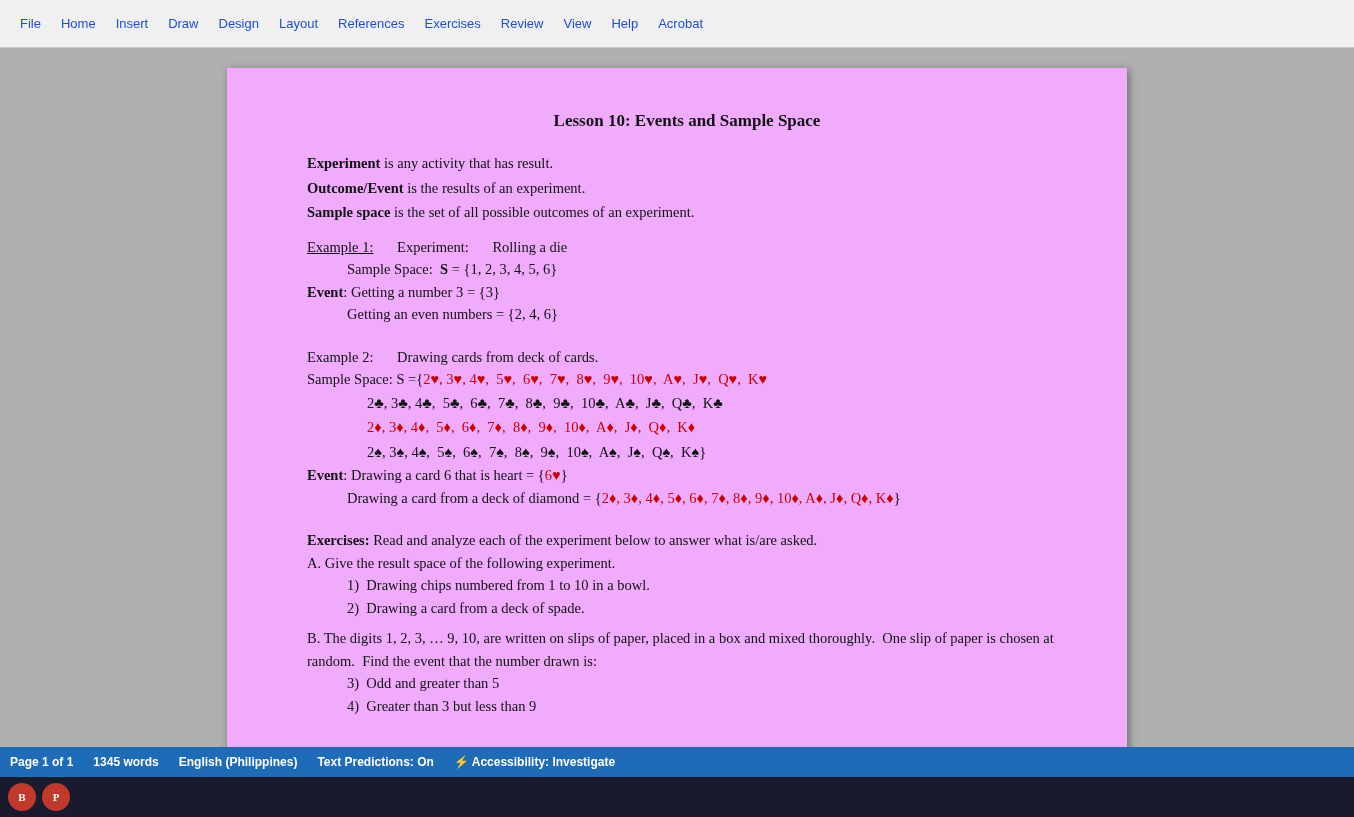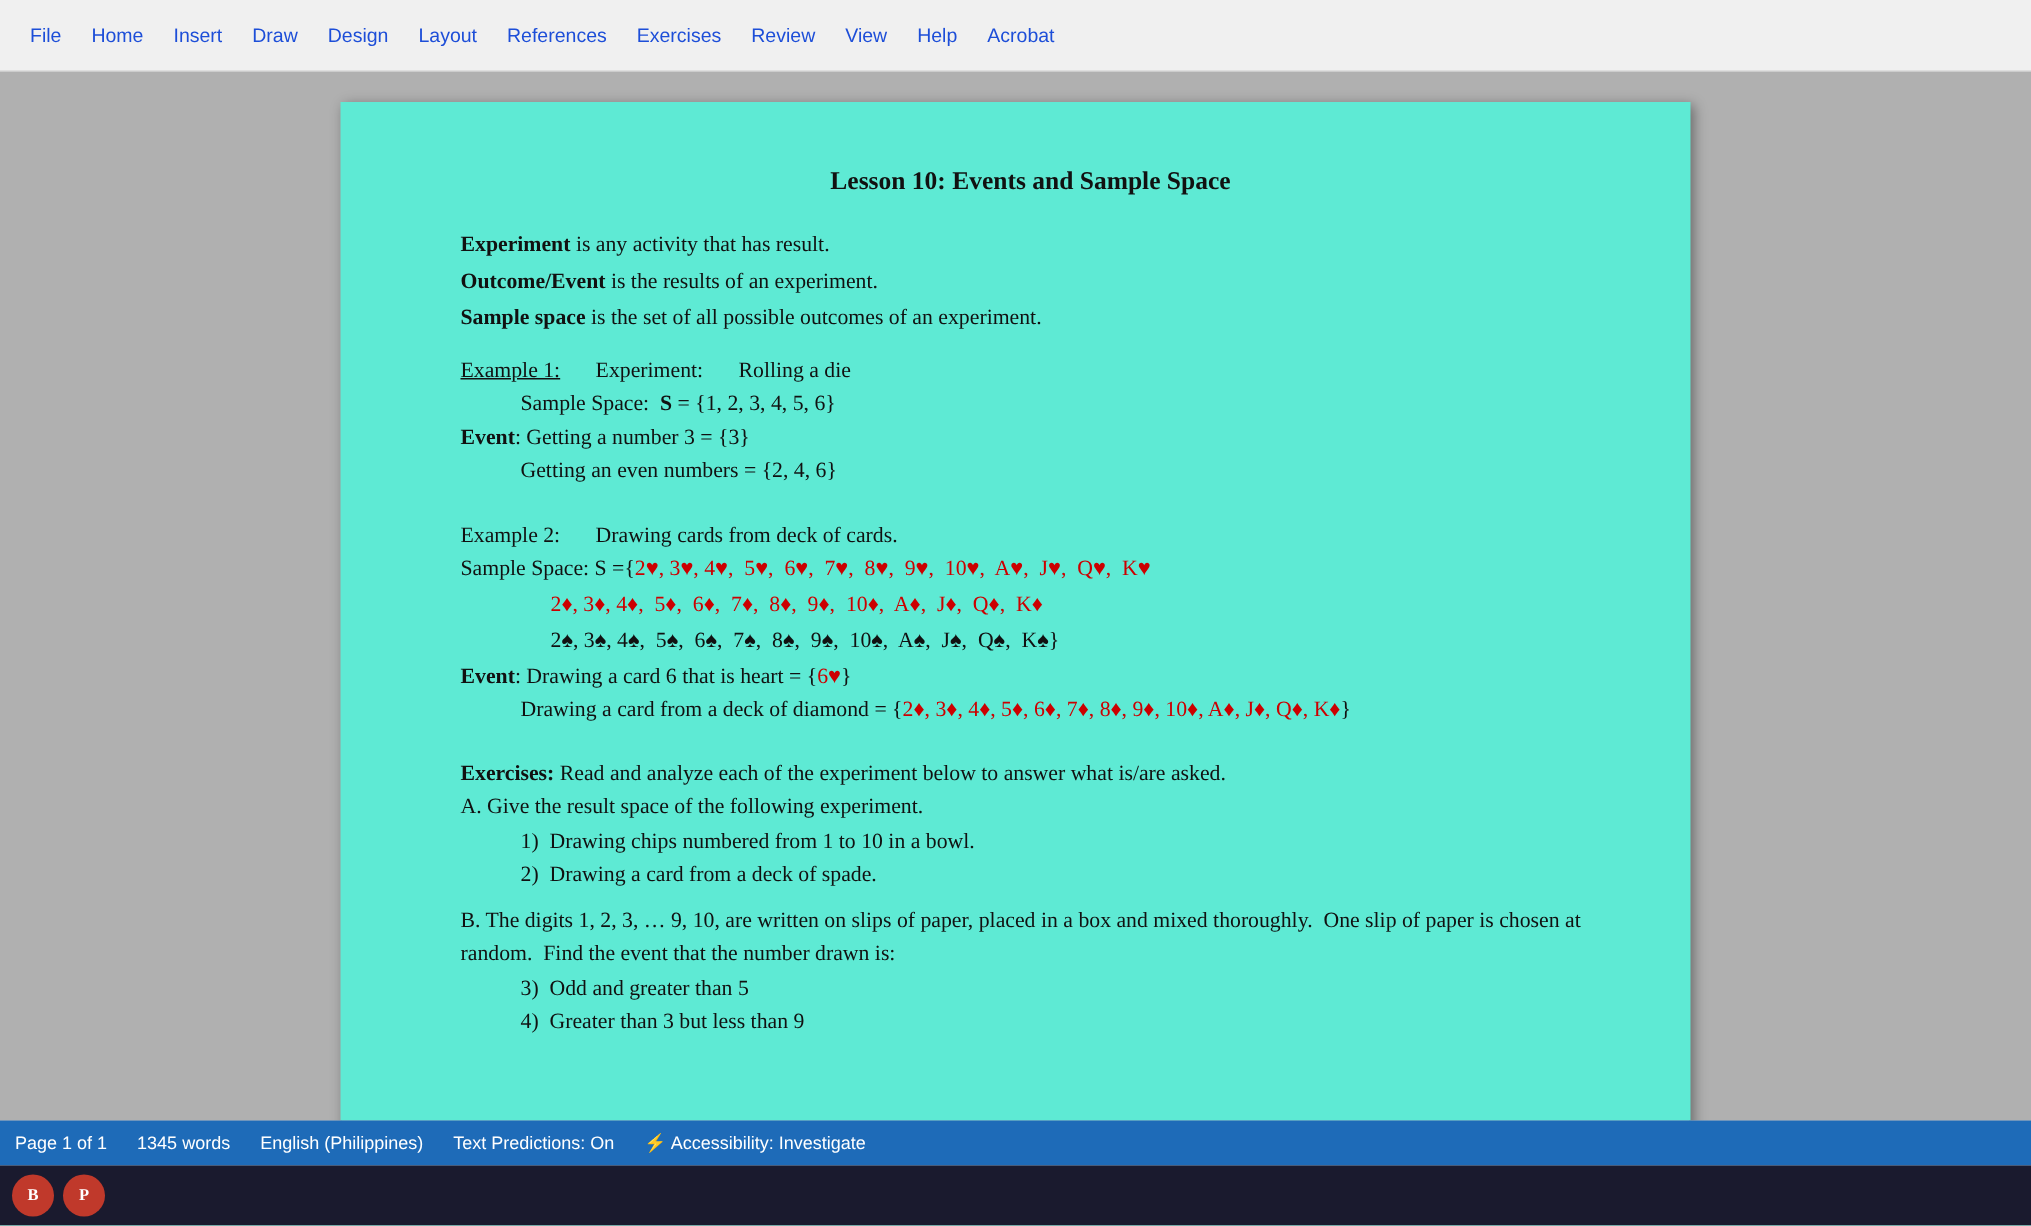--- a/index.html
+++ b/index.html
@@ -39,21 +39,21 @@
       flex: 1;
       background: #b0b0b0;
       display: flex;
       justify-content: center;
       align-items: flex-start;
       padding: 20px 20px 0 20px;
       overflow: hidden;
     }
 
     .page {
-      background: #5eead4;
+      background: #f0abfc;
       width: 900px;
       min-height: 730px;
       padding: 40px 60px 40px 80px;
       box-shadow: 2px 2px 8px rgba(0,0,0,0.4);
       font-size: 14.5px;
       line-height: 1.55;
       color: #111;
     }
 
     .page-title {
@@ -88,21 +88,21 @@
       color: white;
       font-family: 'Segoe UI', Arial, sans-serif;
       font-size: 12px;
       height: 30px;
       display: flex;
       align-items: center;
       padding: 0 10px;
       gap: 20px;
       flex-shrink: 0;
     }
-    .status-bar span { white-space: nowrap; }
+    .status-bar span { white-space: nowrap; font-weight: bold; }
 
     .taskbar {
       background: #1a1a2e;
       height: 40px;
       display: flex;
       align-items: center;
       padding: 0 8px;
       gap: 6px;
       flex-shrink: 0;
     }
@@ -168,20 +168,23 @@
     <div class="section" style="margin-top: 20px;">
       <p>
         <span style="margin-right: 20px;">Example 2:</span>
         <span>Drawing cards from deck of cards.</span>
       </p>
       <p>
         Sample Space: S ={<span class="red">2♥, 3♥, 4♥,&nbsp; 5♥,&nbsp; 6♥,&nbsp; 7♥,&nbsp; 8♥,&nbsp; 9♥,&nbsp; 10♥,&nbsp; A♥,&nbsp; J♥,&nbsp; Q♥,&nbsp; K♥</span>
       </p>
       <div class="card-table">
         <p>
+          2♣, 3♣, 4♣,&nbsp; 5♣,&nbsp; 6♣,&nbsp; 7♣,&nbsp; 8♣,&nbsp; 9♣,&nbsp; 10♣,&nbsp; A♣,&nbsp; J♣,&nbsp; Q♣,&nbsp; K♣
+        </p>
+        <p>
           <span class="red">2♦, 3♦, 4♦,&nbsp; 5♦,&nbsp; 6♦,&nbsp; 7♦,&nbsp; 8♦,&nbsp; 9♦,&nbsp; 10♦,&nbsp; A♦,&nbsp; J♦,&nbsp; Q♦,&nbsp; K♦</span>
         </p>
         <p>
           2♠, 3♠, 4♠,&nbsp; 5♠,&nbsp; 6♠,&nbsp; 7♠,&nbsp; 8♠,&nbsp; 9♠,&nbsp; 10♠,&nbsp; A♠,&nbsp; J♠,&nbsp; Q♠,&nbsp; K♠}
         </p>
       </div>
       <p>
         <span class="bold">Event</span>: Drawing a card 6 that is heart = {<span class="red">6♥</span>}
       </p>
       <p class="indent1">

